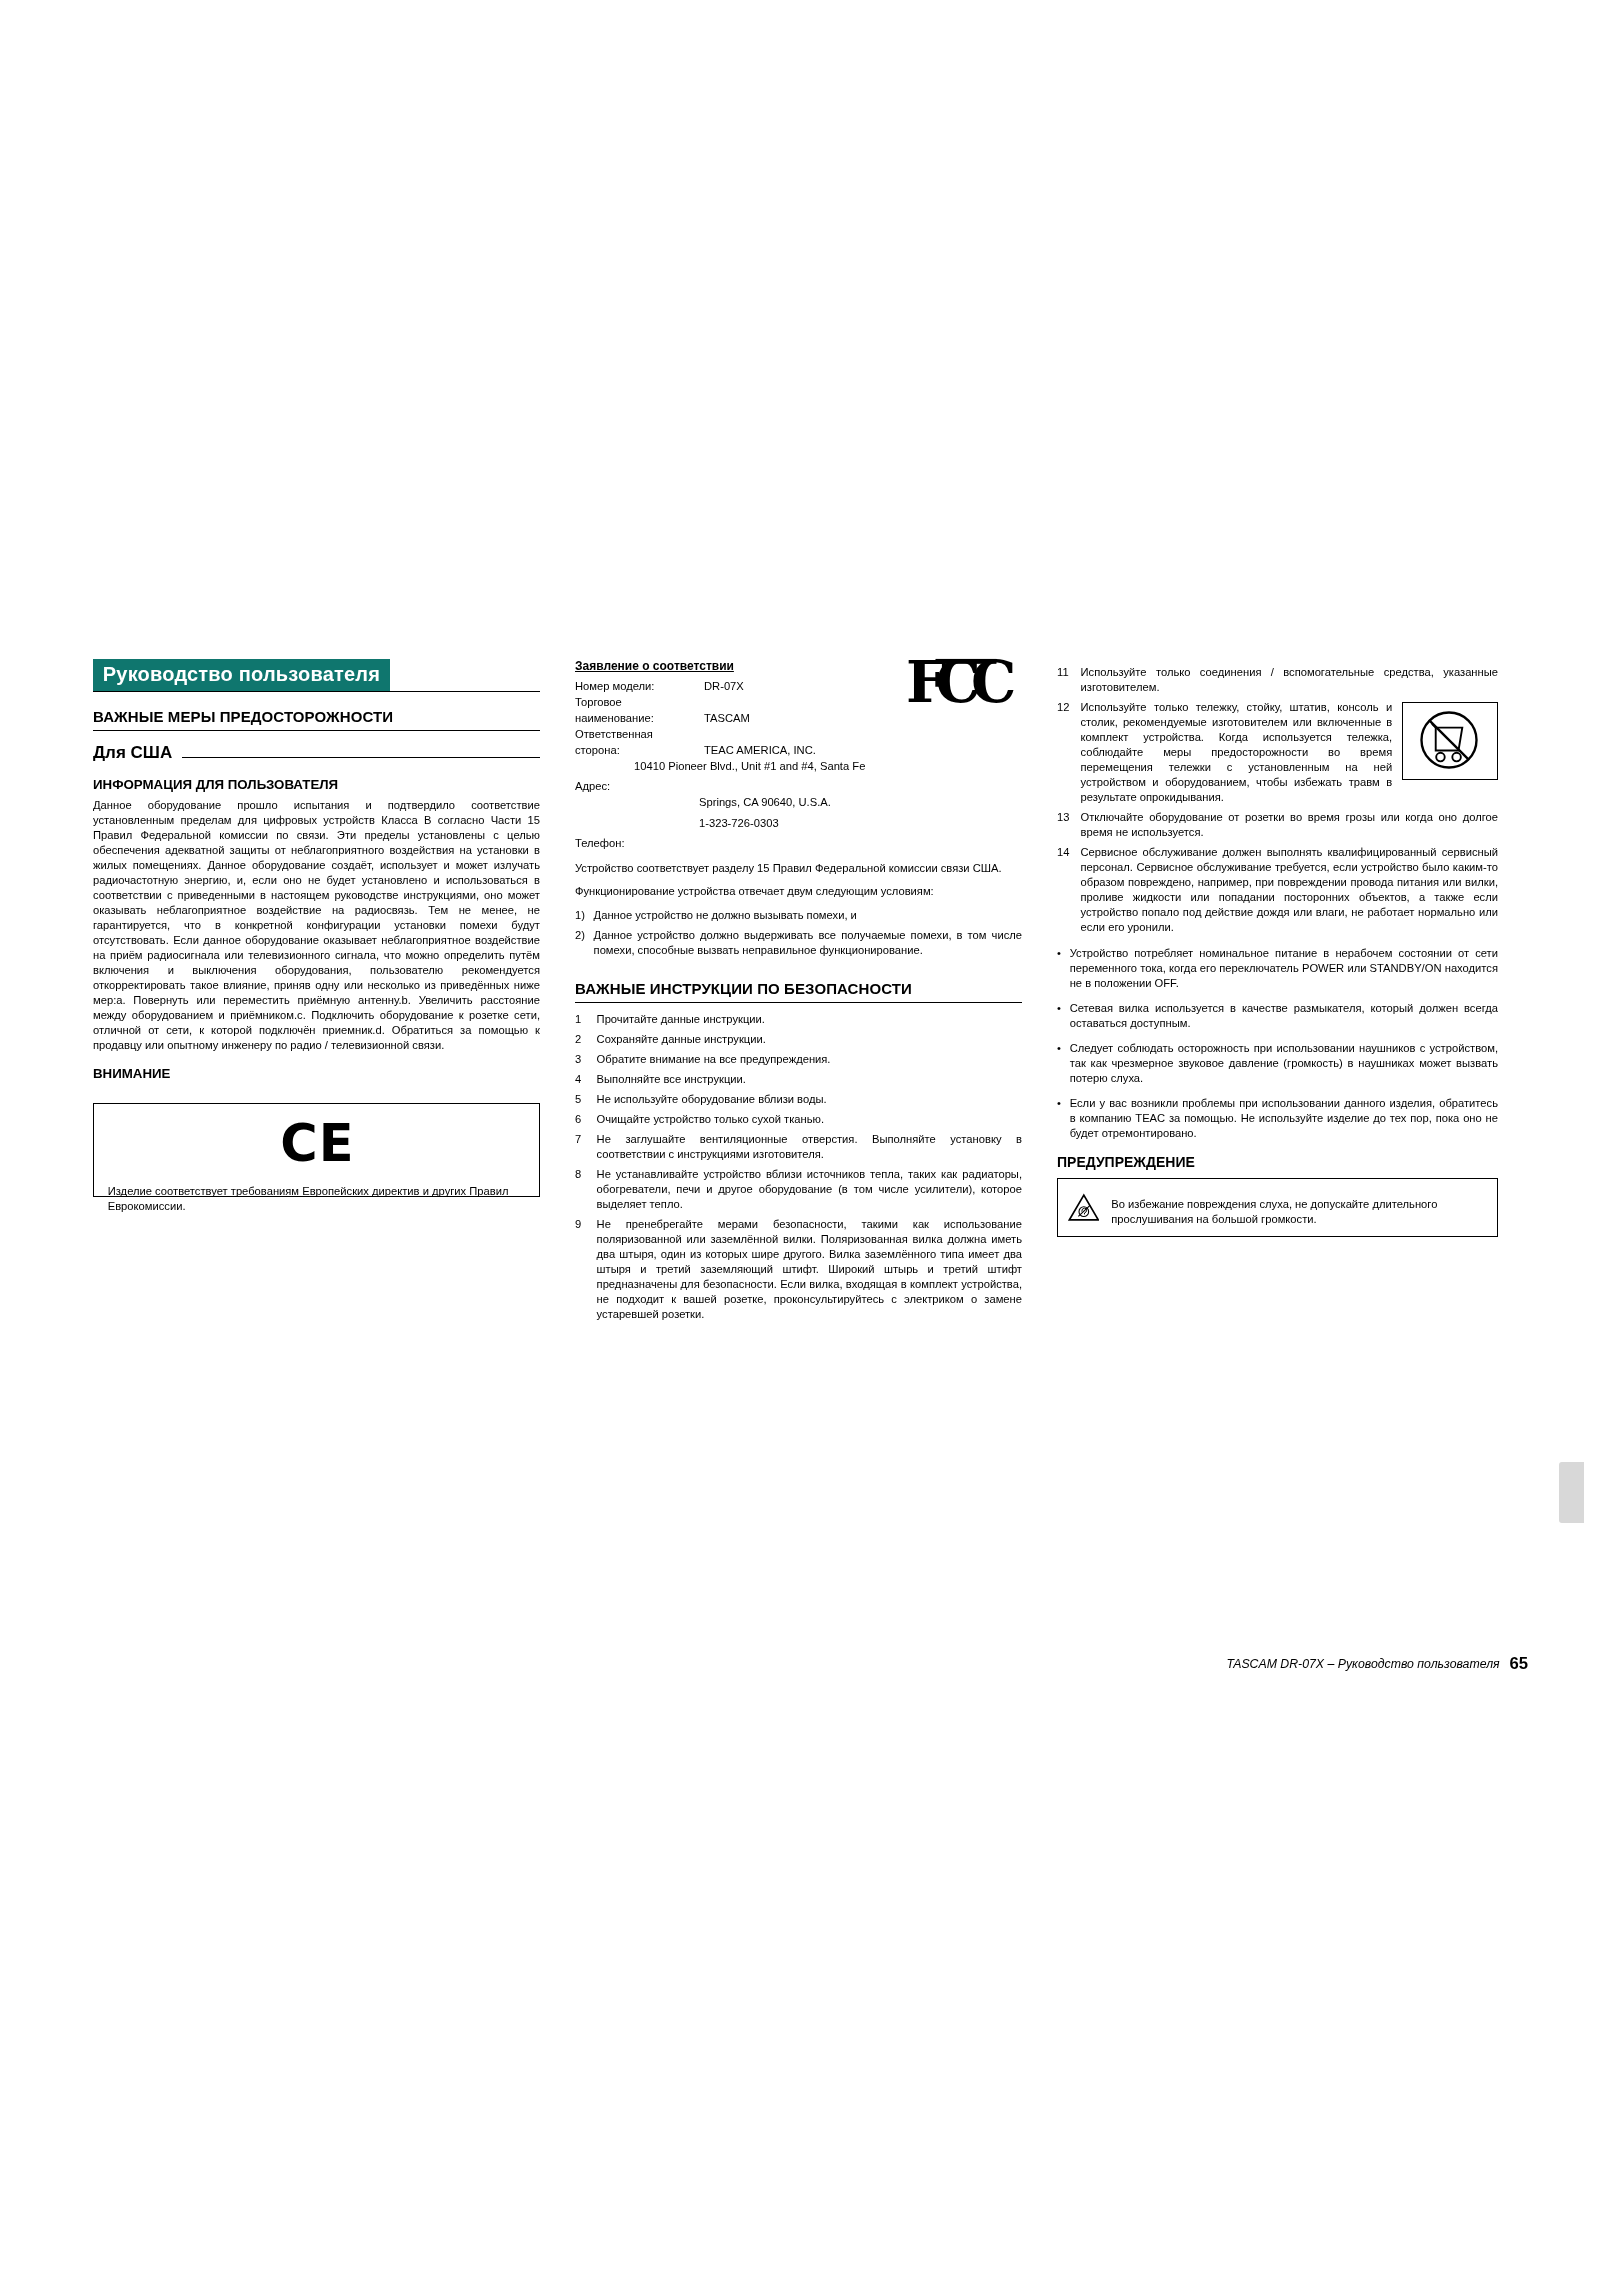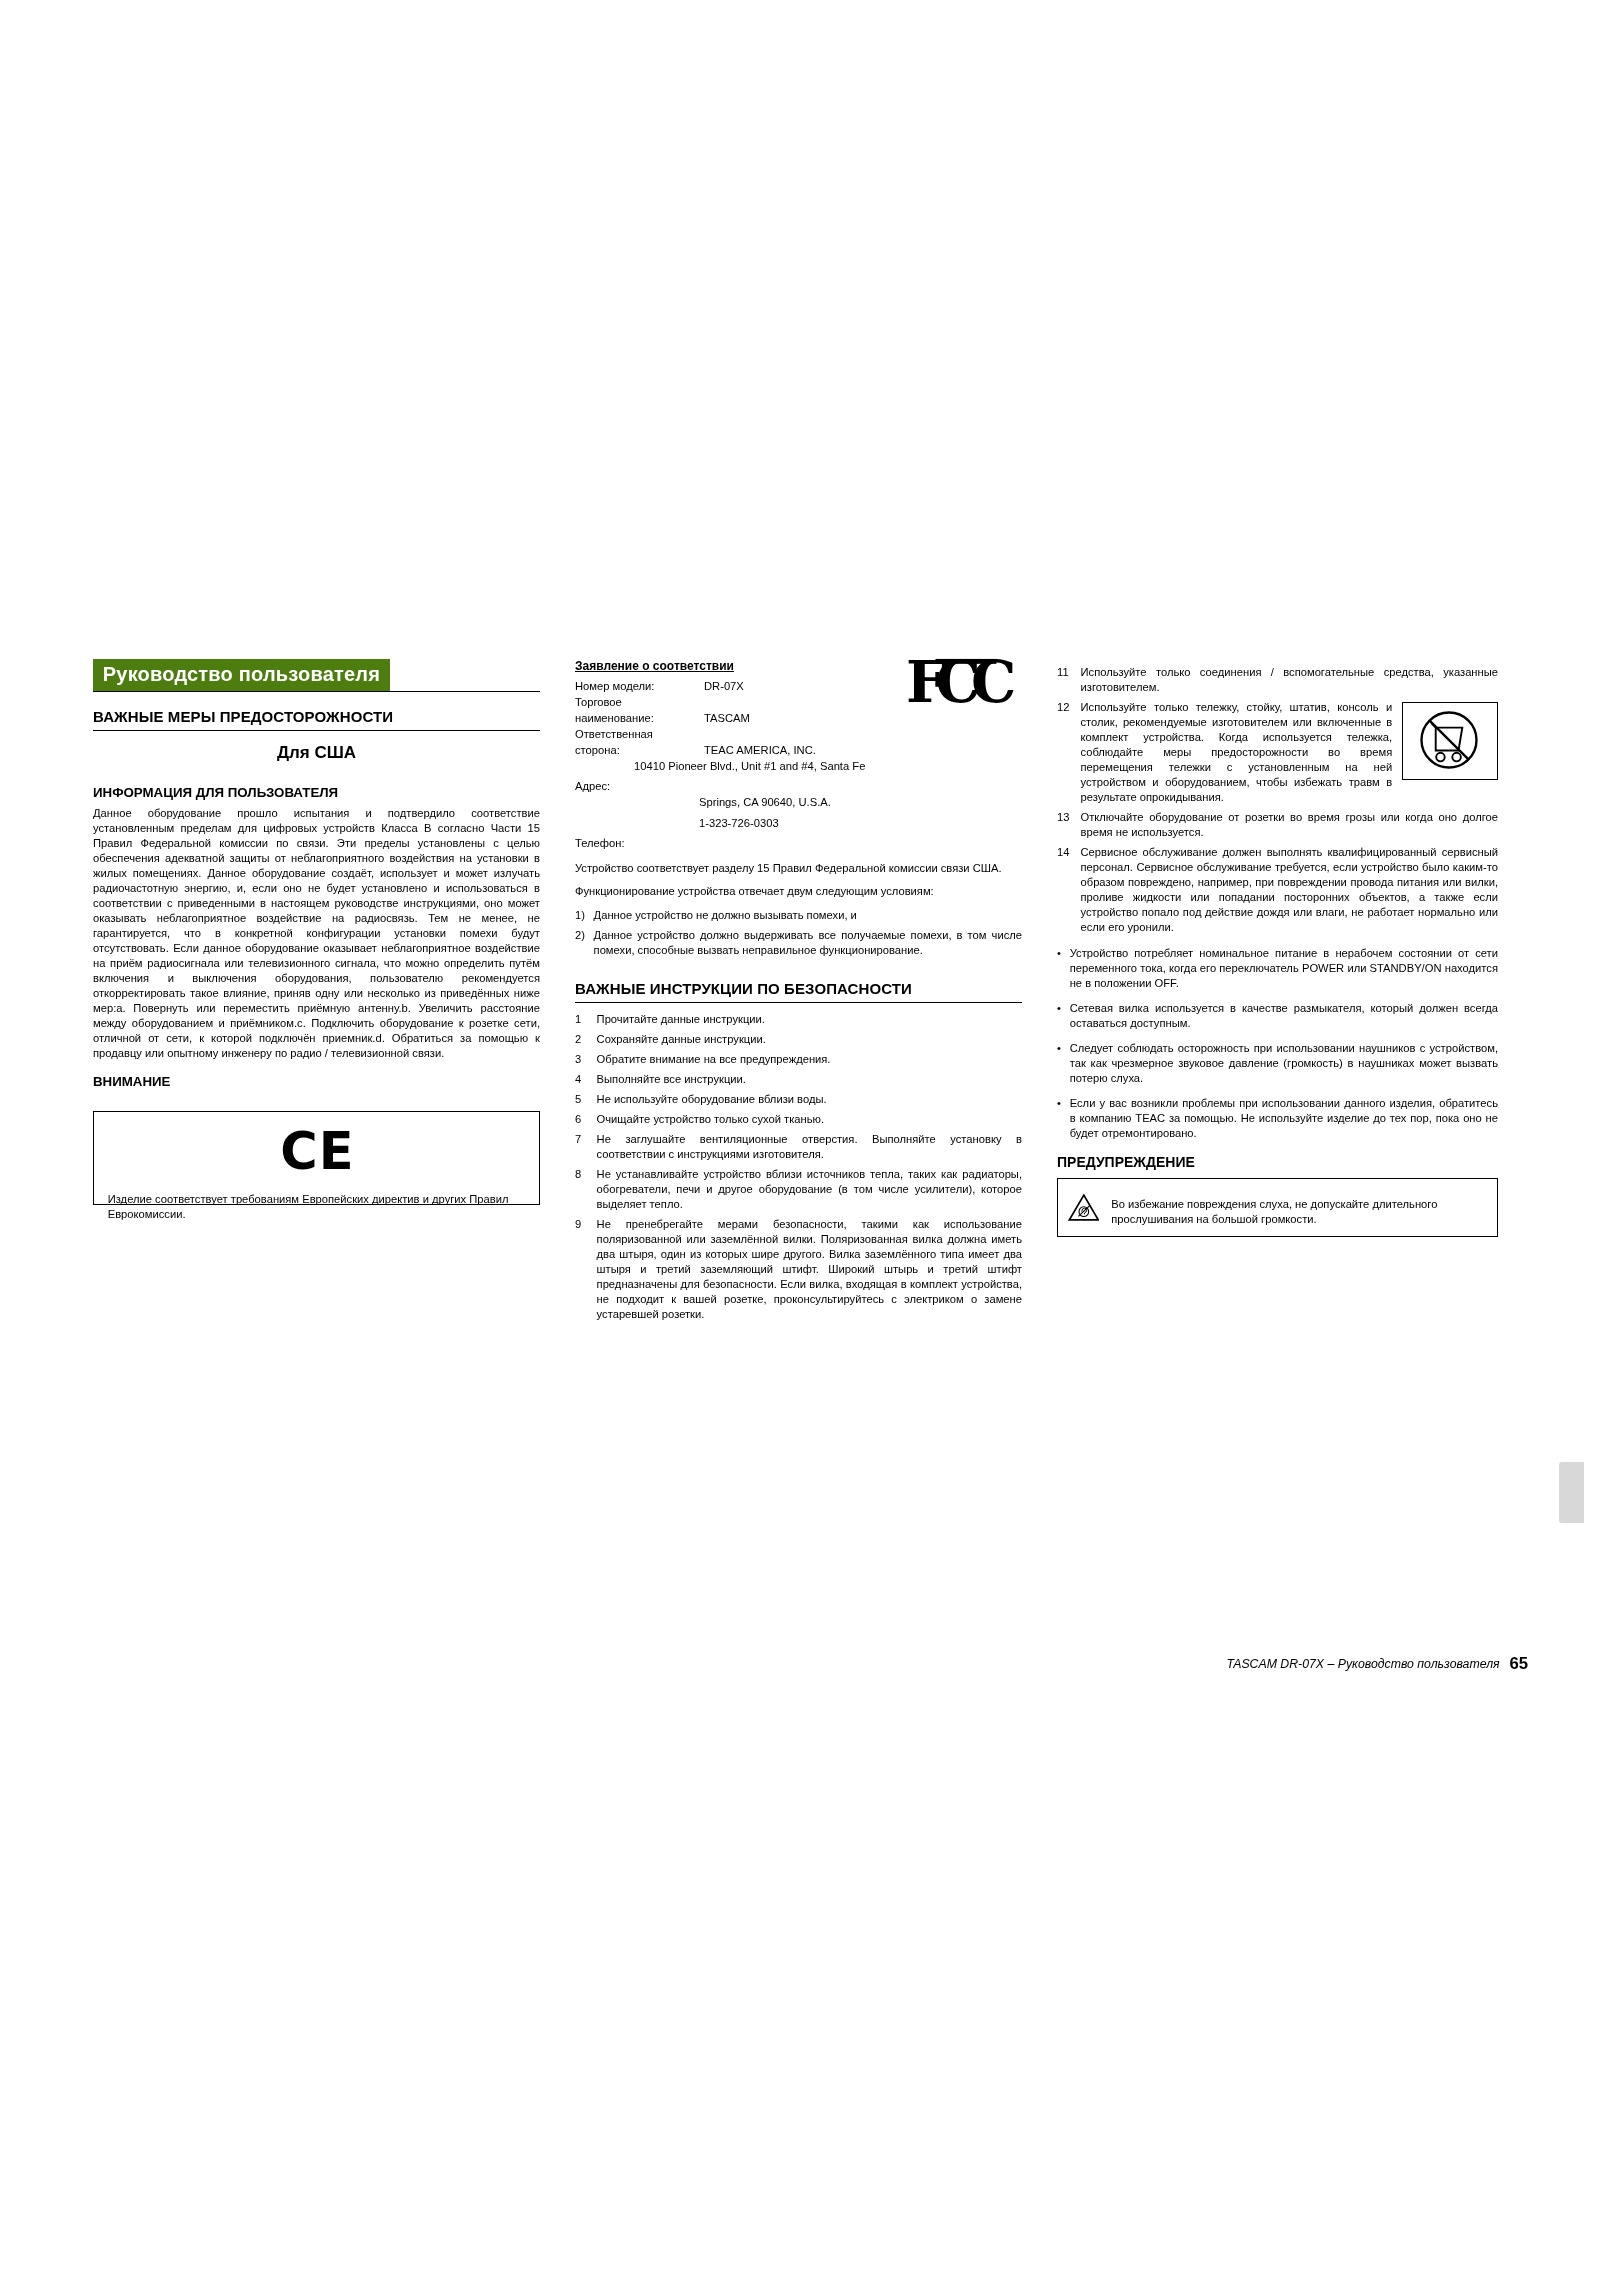--- a/index.html
+++ b/index.html
@@ -37,21 +37,21 @@
     box-sizing: content-box;
   }
   .col.c2 { width: 447px; }
   .col.c3 { width: 441px; padding-right: 0; }
 
   
   .doc-title {
     font-size: 20px;
     font-weight: bold;
     color: #ffffff;
-    background: #4d7c0f;
+    background: #0f766e;
     display: inline-block;
     padding: 3.9px 9.8px 4.9px 9.8px;
     letter-spacing: 0.2px;
   }
   .title-rule {
     border-bottom: 1px solid #000;
     margin-top: 0px;
     width: 447px;
   }
   .h1 {
@@ -61,21 +61,20 @@
     letter-spacing: 0.1px;
   }
   .h1.underlined {
     border-bottom: 1.6px solid #000;
     padding-bottom: 4.9px;
   }
   .section-usa {
     margin-top: 11.8px;
     display: flex;
     align-items: center;
-    flex-direction: column;
   }
   .section-usa .label {
     font-size: 17px;
     font-weight: bold;
     white-space: nowrap;
   }
   .section-usa .rule {
     flex: 1;
     height: 1px;
     background: #000;

